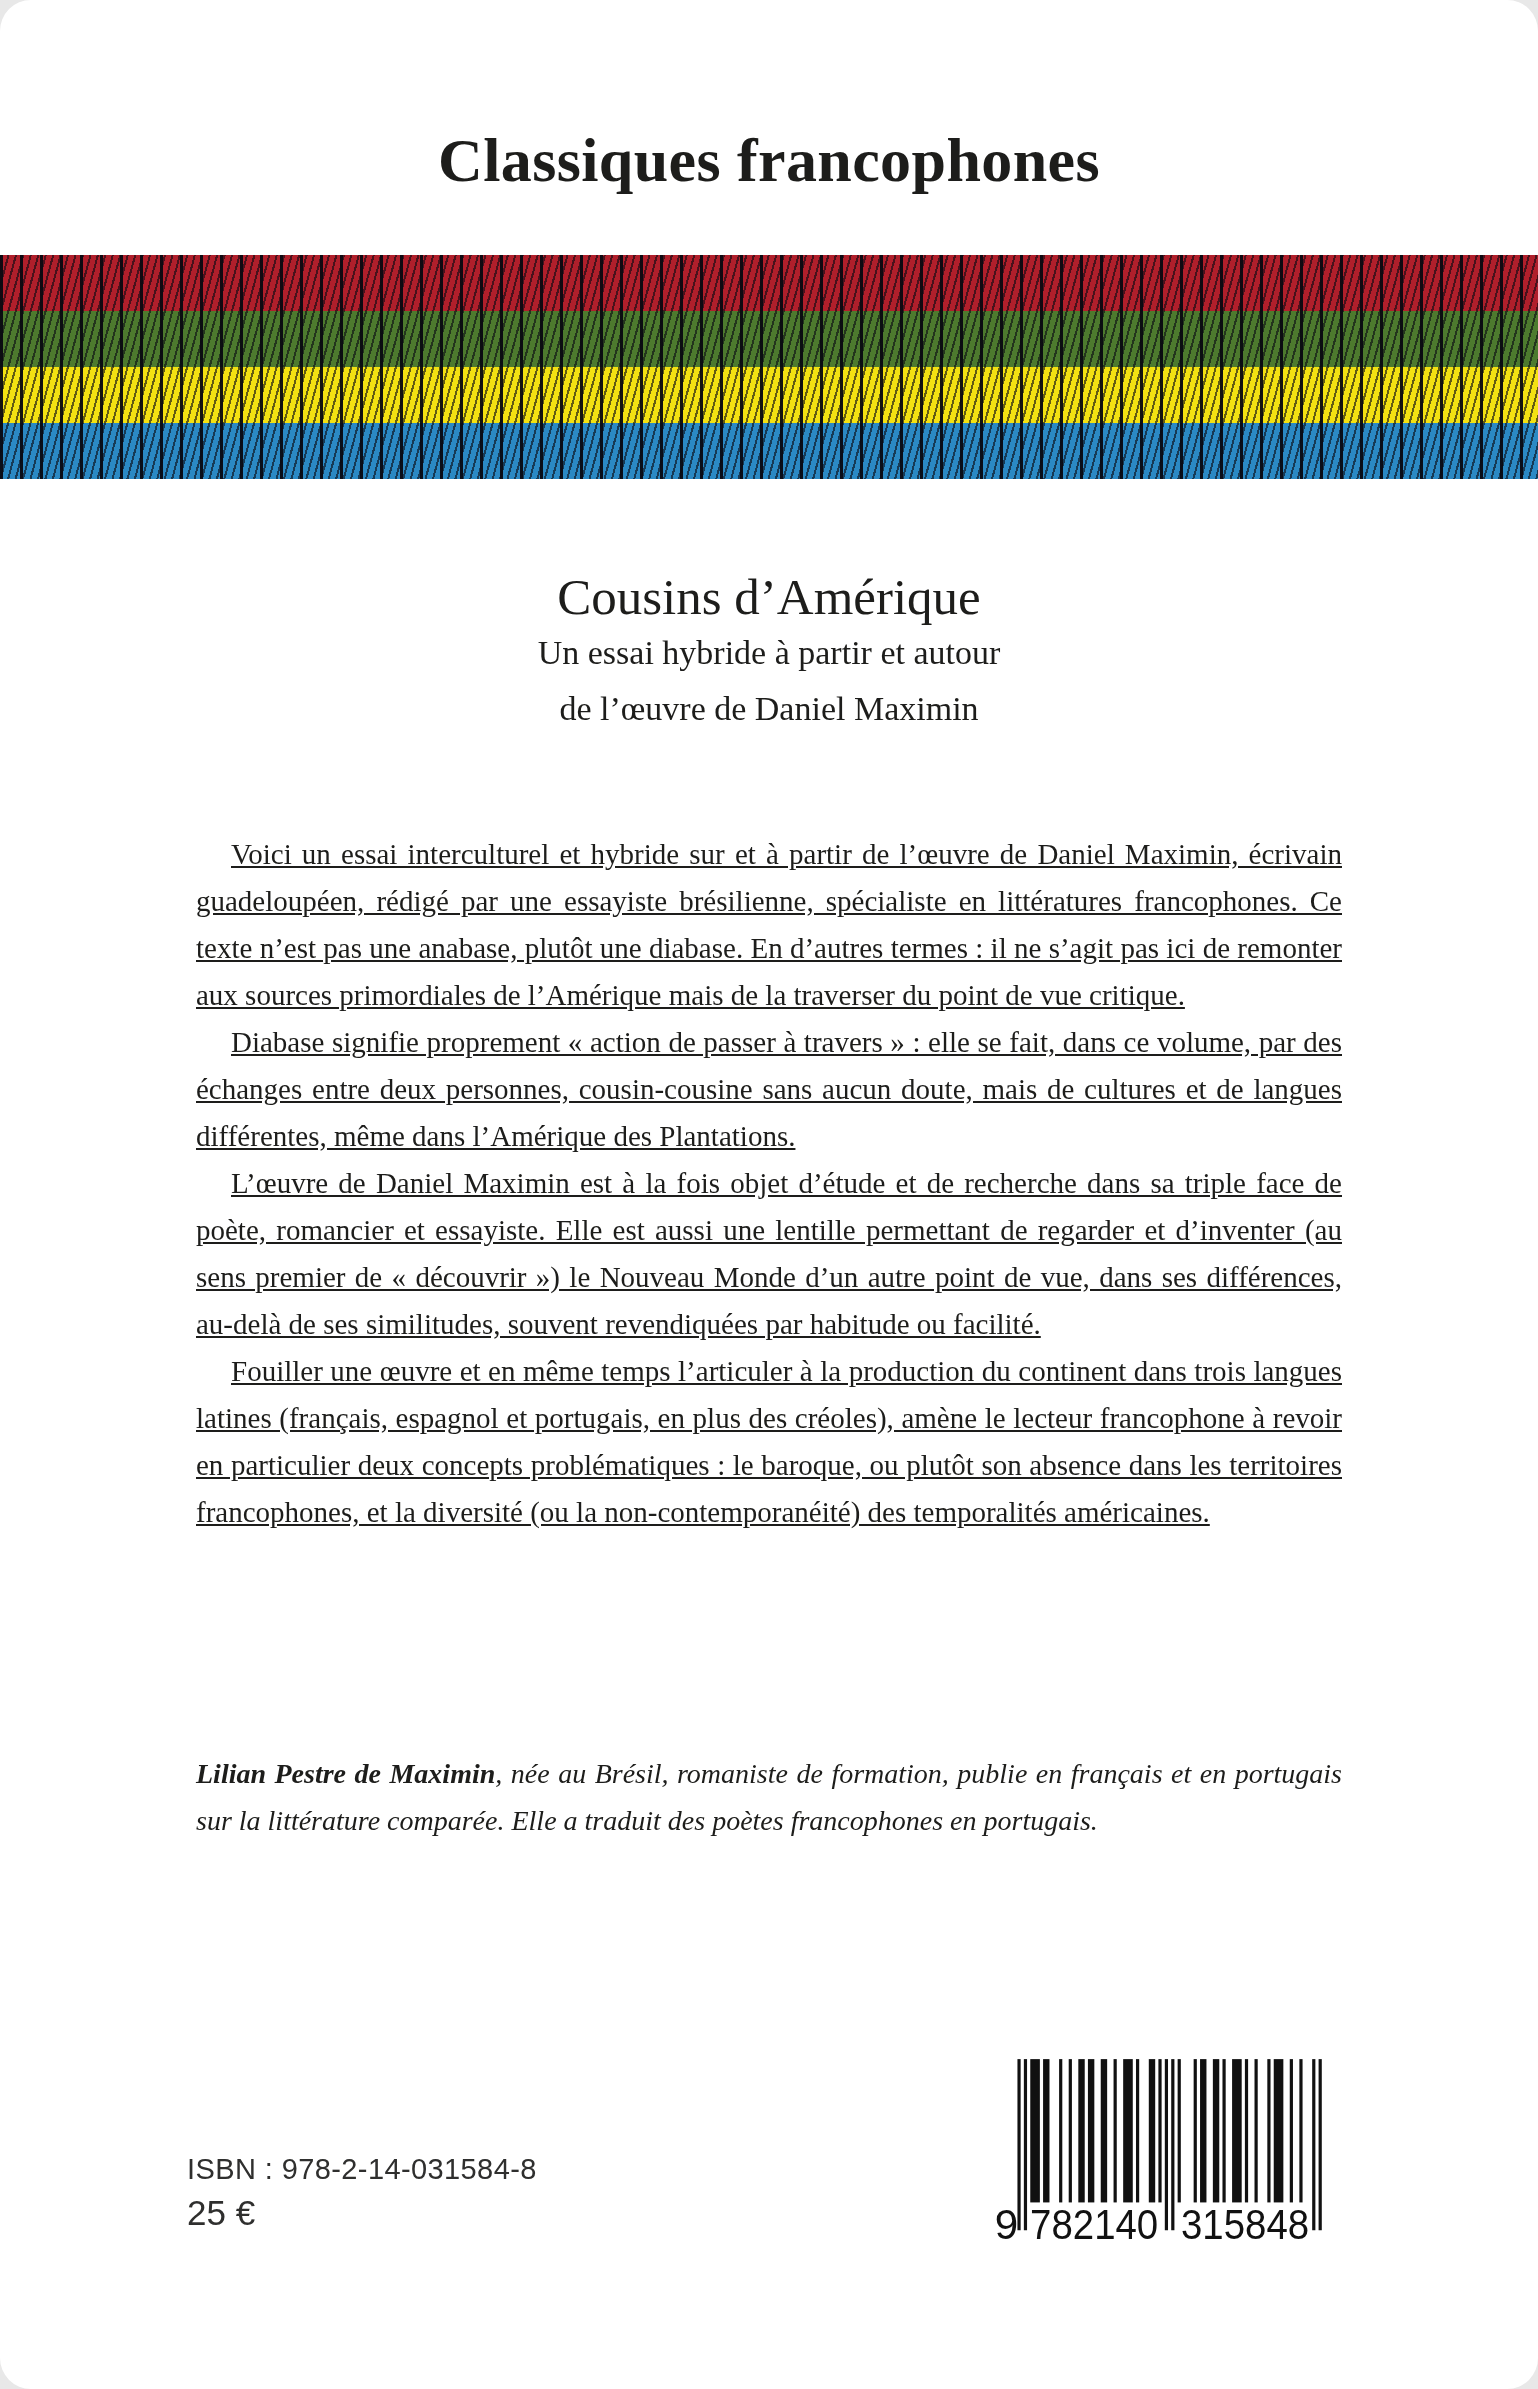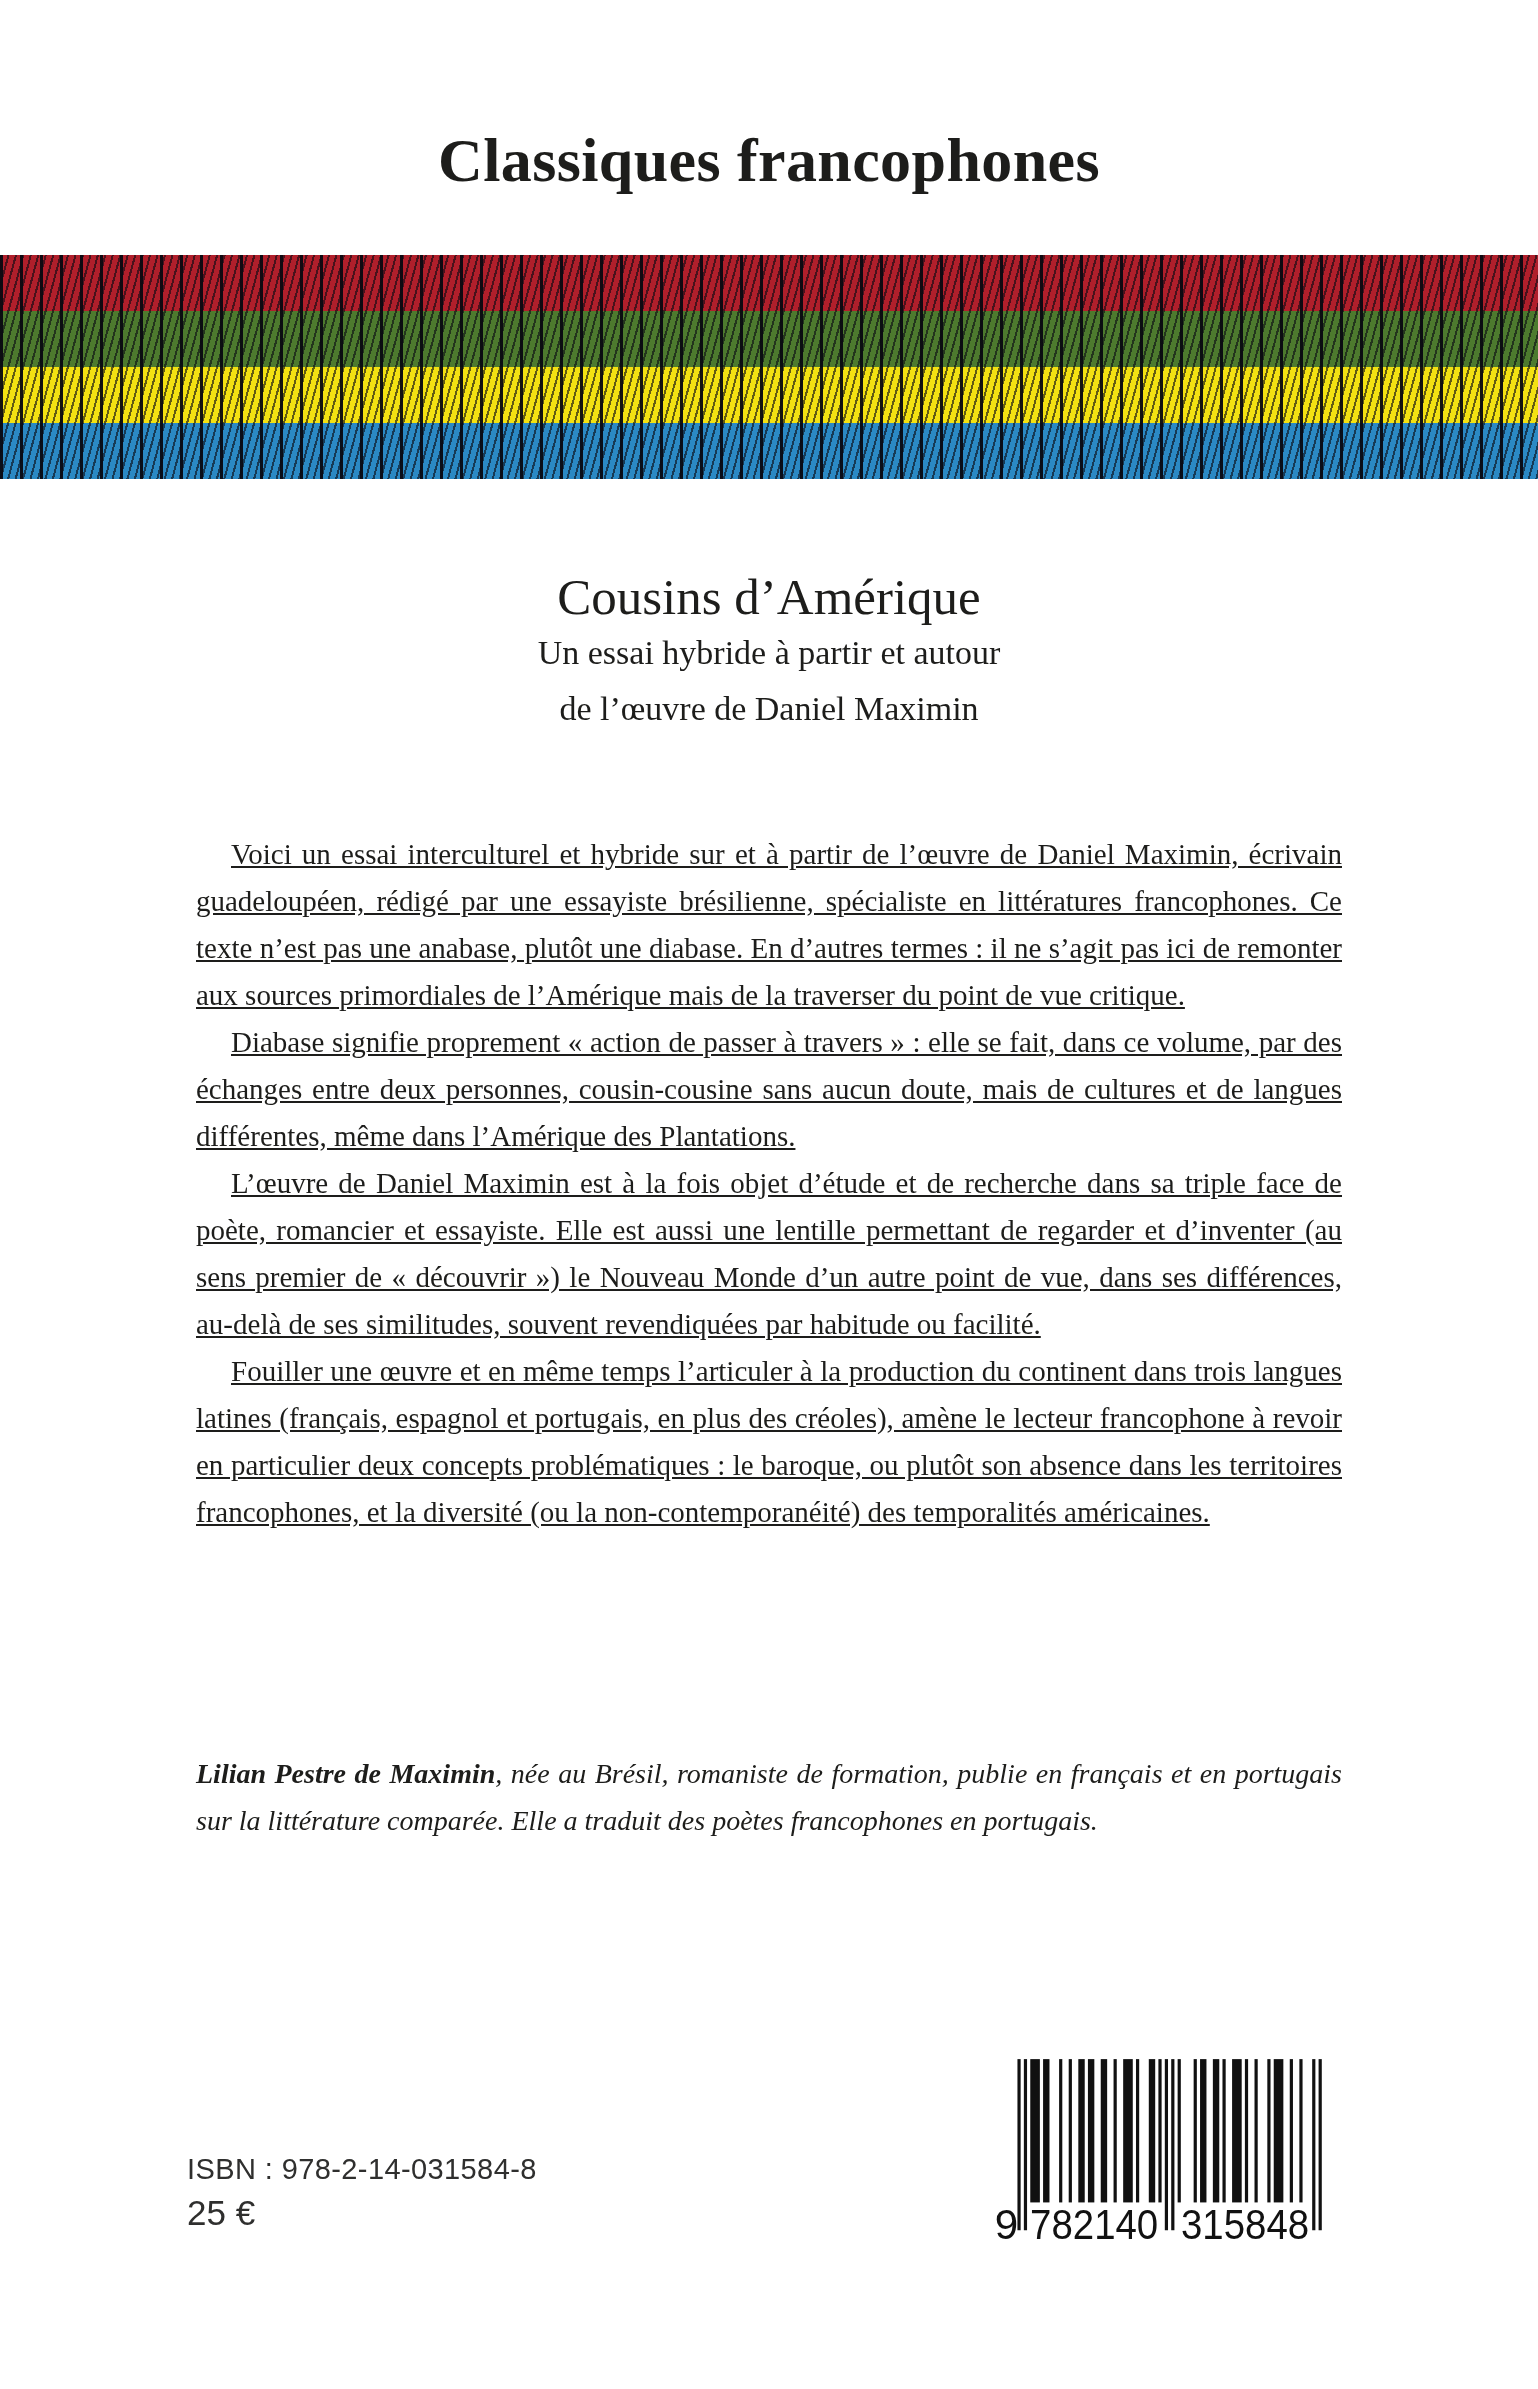--- a/index.html
+++ b/index.html
@@ -6,20 +6,21 @@
   html, body { margin: 0; padding: 0; background: #e8e8e8; }
   .page {
     position: relative;
     width: 1538px;
     height: 2389px;
     margin: 0 auto;
     background: #ffffff;
     font-family: "Liberation Serif", serif;
     color: #1d1d1b;
     overflow: hidden;
+    border-radius: 31px;
   }
 
   
   .collection-title {
     position: absolute;
     top: 125px;
     left: 0;
     width: 100%;
     text-align: center;
     font-size: 62px;

